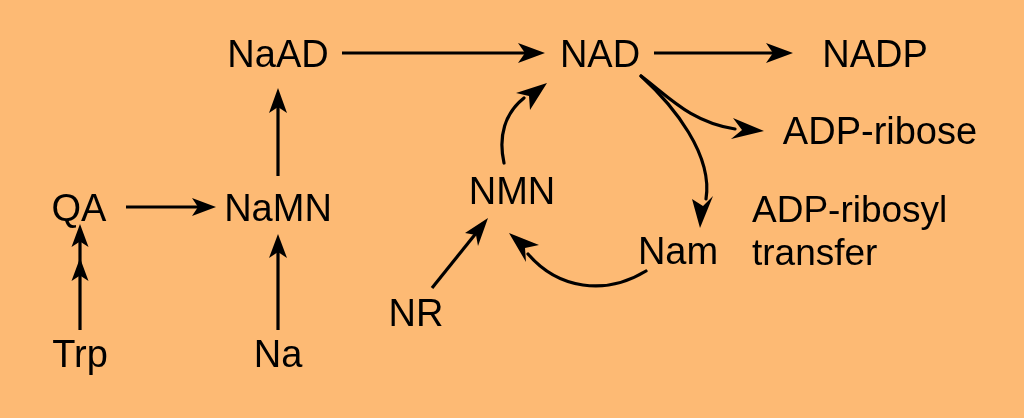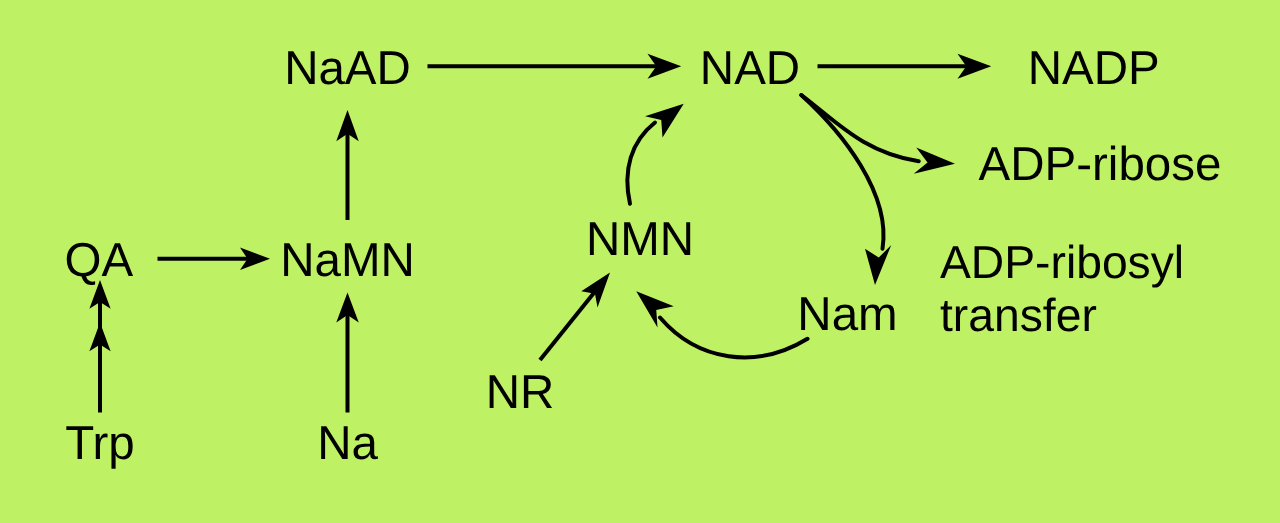--- a/index.html
+++ b/index.html
@@ -4,21 +4,21 @@
 <style>
   html, body {
     margin: 0;
     padding: 0;
     background: #ffffff;
   }
   #diagram-root {
     position: relative;
     width: 1024px;
     height: 418px;
-    background: #bef264;
+    background: #fdba74;
     overflow: hidden;
     font-family: "Liberation Sans", sans-serif;
   }
   #pathway-svg {
     position: absolute;
     top: 0;
     left: 0;
     width: 1024px;
     height: 418px;
     display: block;

